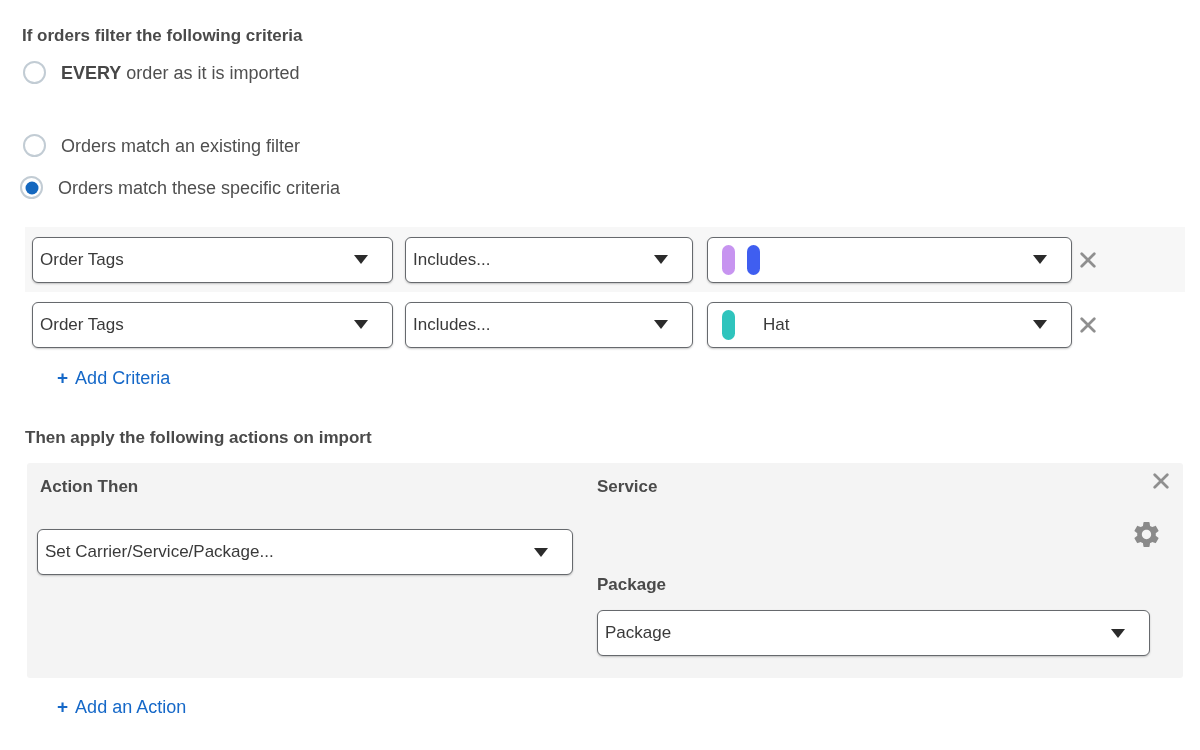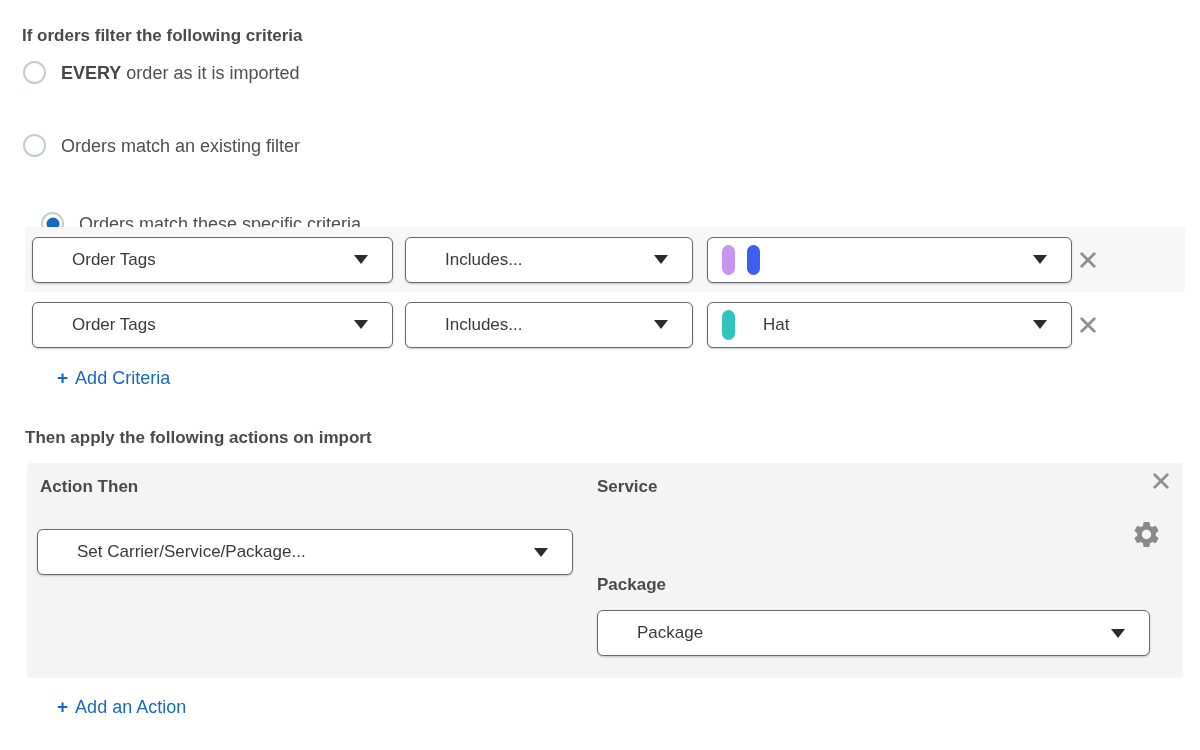--- a/index.html
+++ b/index.html
@@ -19,21 +19,21 @@
   .radio-label { font-size:18px; color:#4f4f4f; }
   .radio-label b { font-weight:700; color:#474747; }
 
   
   .crit-rows { left:25px; top:227px; width:1160px; }
   .crit-row { height:65px; display:flex; align-items:center; padding-left:7px; }
   .crit-row.striped { background:#f7f7f7; }
 
   .dropdown { height:46px; background:#fff; border:1.5px solid #66696d;
     border-radius:6px; box-shadow:0 1px 2px rgba(0,0,0,0.22);
-    display:flex; align-items:center; padding:0 24px 0 39px;
+    display:flex; align-items:center; padding:0 24px 0 7px;
     font-size:17px; color:#3a3a3a; cursor:pointer; position:relative; }
   .dropdown .dd-text { flex:1 1 auto; white-space:nowrap; overflow:hidden; }
   .caret { width:0; height:0; border-left:7px solid transparent;
     border-right:7px solid transparent; border-top:9px solid #2b2b2b; flex:0 0 auto; }
 
   .dd-field { width:361px; }
   .dd-operator { width:288px; margin-left:12px; }
   .dd-value { width:365px; margin-left:14px; padding-left:14px; }
 
   .tag-pill { width:13px; height:30px; border-radius:7px; flex:0 0 auto; }
@@ -67,21 +67,21 @@
 <div class="abs radio-option" style="left:23px; top:61px;">
   <span class="radio-circle"></span>
   <span class="radio-label"><b>EVERY</b><span> order as it is imported</span></span>
 </div>
 
 <div class="abs radio-option" style="left:23px; top:134px;">
   <span class="radio-circle"></span>
   <span class="radio-label"><b></b><span>Orders match an existing filter</span></span>
 </div>
 
-<div class="abs radio-option selected" style="left:41px; top:176px;margin-top:36px;">
+<div class="abs radio-option selected" style="left:20px; top:176px;">
   <span class="radio-circle"></span>
   <span class="radio-label"><b></b><span>Orders match these specific criteria</span></span>
 </div>
 
 <div class="abs crit-rows">
 
   <div class="crit-row striped">
     <div class="dropdown dd-field">
       <span class="dd-text">Order Tags</span>
       <span class="caret"></span>

